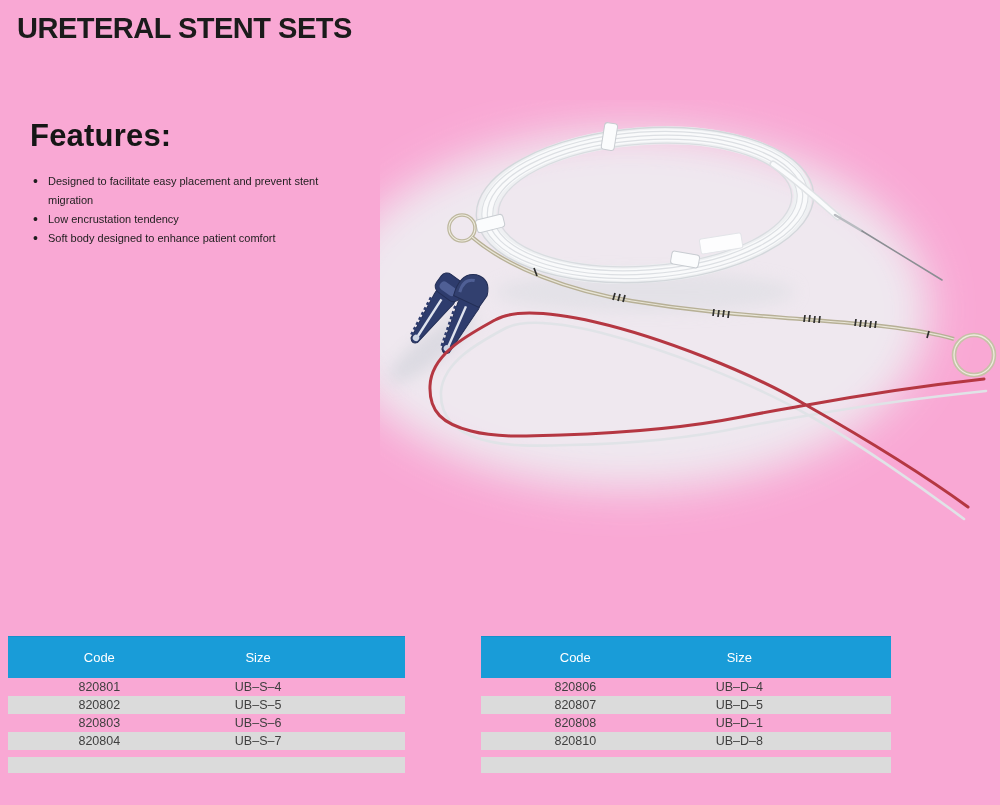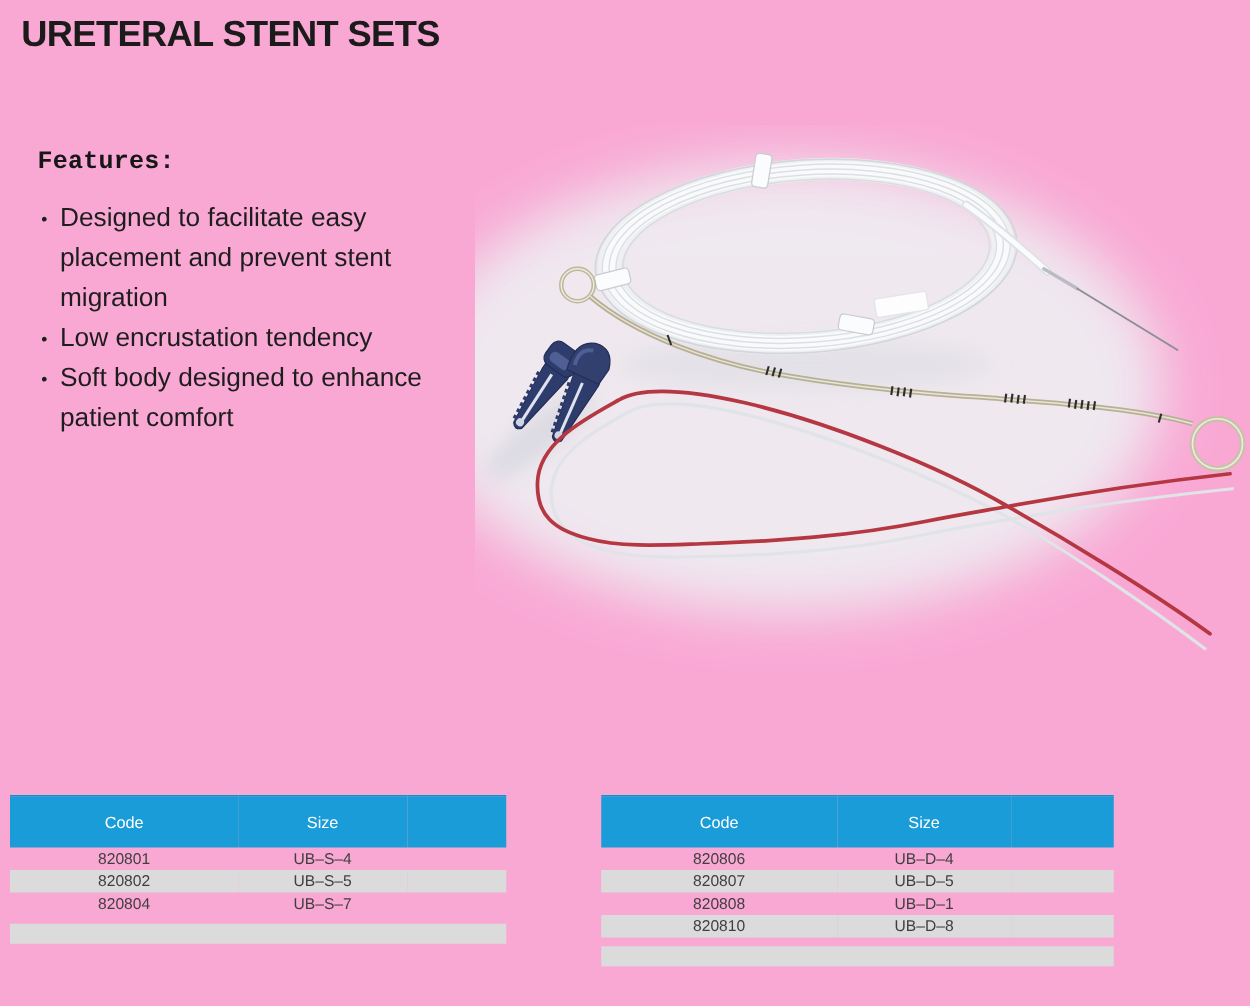--- a/index.html
+++ b/index.html
@@ -7,28 +7,27 @@
     position:relative; width:1000px; height:805px; background:#f9a8d4;
     font-family:"Liberation Sans", sans-serif; overflow:hidden;
   }
   .page-title {
     position:absolute; left:17px; top:12px; margin:0;
     font-size:29px; font-weight:bold; letter-spacing:-0.5px;
     color:var(--c-title,#1b1b1b);
   }
   .features { position:absolute; left:30px; top:118px; width:330px; }
   .features h2 {
-    margin:0 0 18px 0; font-size:20px; font-weight:bold; color:#161616;
+    margin:0 0 18px 0; font-size:31px; font-weight:bold; color:#161616;
     letter-spacing:0.2px;
-    font-family:Liberation Mono, monospace;
   }
   .features ul { list-style:none; margin:0; padding:0 0 0 3px; width:316px; }
   .features li {
-    position:relative; padding-left:15px; font-size:21px;
-    line-height:32px; color:#1d1d1d;
+    position:relative; padding-left:15px; font-size:11px;
+    line-height:19px; color:#1d1d1d;
   }
   .features li::before {
     content:"\2022"; position:absolute; left:0; top:0; font-size:14px;
     color:#1d1d1d;
   }
   .photo { position:absolute; left:380px; top:100px; width:620px; height:530px; }
   .tables { position:absolute; left:8px; top:636px; display:flex; gap:76px; }
   .tbox-0 { width:397px; }
   .tbox-1 { width:410px; }
   table { border-collapse:collapse; width:100%; table-layout:fixed; }
@@ -174,20 +173,25 @@
               <td>820801</td>
               <td>UB–S–4</td>
               <td></td>
             </tr>
             <tr>
               <td>820802</td>
               <td>UB–S–5</td>
               <td></td>
             </tr>
             <tr>
+              <td>820803</td>
+              <td>UB–S–6</td>
+              <td></td>
+            </tr>
+            <tr>
               <td>820804</td>
               <td>UB–S–7</td>
               <td></td>
             </tr>
           </tbody>
         </table>
         <div class="empty-band"></div>
       </div>
       <div class="tbox tbox-1">
         <table>

